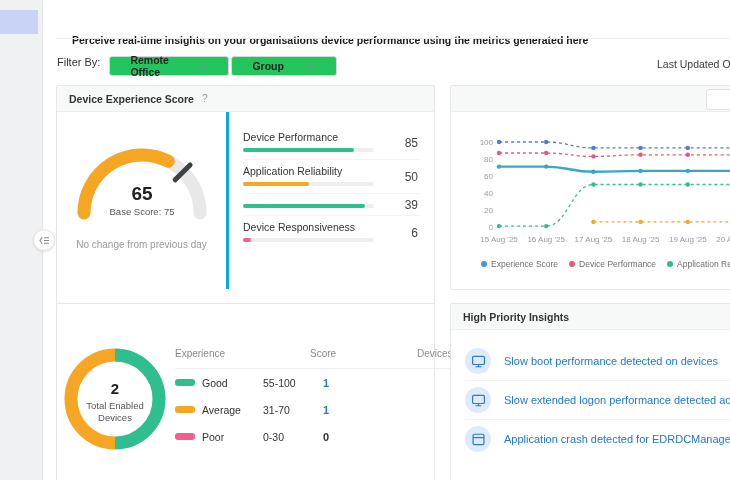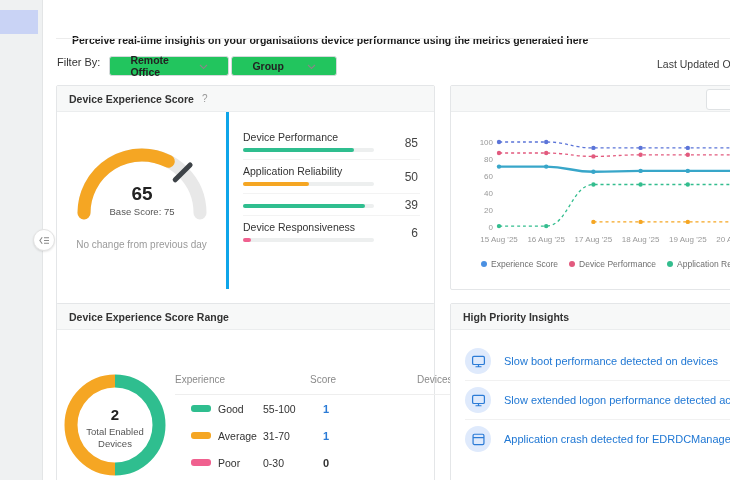--- a/index.html
+++ b/index.html
@@ -48,21 +48,21 @@
   .trend-body{padding:18px 0 0 6px;}
   .trend-legend{display:flex;gap:11px;margin:9px 0 0 24px;font-size:8.5px;color:#6f6f6f;white-space:nowrap;overflow:hidden;}
   .legend-item{display:flex;align-items:center;}
   .legend-dot{width:6px;height:6px;border-radius:50%;display:inline-block;margin-right:4px;flex:0 0 auto;}
   
   .range-body{display:flex;}
   .donut-section{width:170px;text-align:center;padding-top:37px;box-sizing:border-box;}
   .range-table{flex:1;padding:44px 12px 0 2px;}
   .range-header{display:grid;grid-template-columns:88px 60px 1fr;color:#8a8a8a;font-size:10px;padding-bottom:9px;border-bottom:1px solid #eee;gap:47px;}
   .range-row{display:grid;grid-template-columns:88px 60px 1fr;align-items:center;padding:7.5px 0;font-size:10.5px;color:#333;}
-  .range-name{display:flex;align-items:center;margin-left:16px;}
+  .range-name{display:flex;align-items:center;}
   .swatch{width:20px;height:7px;border-radius:3px;display:inline-block;margin-right:7px;flex:0 0 auto;}
   .range-devices{font-size:11px;font-weight:600;}
   .range-devices.link{color:#2b7bd6;cursor:pointer;}
   
   .insights-body{padding:12px 14px 0 14px;}
   .insight-row{display:flex;align-items:center;height:38px;border-bottom:1px solid #f1f1f1;}
   .insight-row:last-child{border-bottom:none;}
   .insight-icon-wrap{width:26px;height:26px;border-radius:50%;background:#dfeafc;display:flex;align-items:center;justify-content:center;margin-right:13px;flex:0 0 auto;}
   .insight-link{font-size:11px;color:#2178d4;text-decoration:none;cursor:pointer;white-space:nowrap;}
 </style>
@@ -212,23 +212,20 @@
         </span>
         <span class="legend-item">
           <span class="legend-dot" style="background: rgb(51, 189, 142);"></span>
           <span>Application Reliability</span>
         </span>
       </div>
   </div>
 </div>
 
 <div class="card" id="card-range">
-  <div class="card-header">
-    <span>Device Experience Score Range</span>
-  </div>
   <div class="range-body">
     <div class="donut-section">
       <svg id="donut-svg" width="116" height="116" viewBox="0 0 116 116">
           <path d="M58.0 14.0 A44 44 0 0 1 58.0 102.0" stroke="#2fbe8f" stroke-width="13" fill="none"></path>
           <path d="M58.0 102.0 A44 44 0 0 1 58.0 14.0" stroke="#f5a623" stroke-width="13" fill="none"></path>
           <text x="58" y="53" text-anchor="middle" font-size="15" font-weight="bold" fill="#222">2</text>
           <text x="58" y="68" text-anchor="middle" font-size="9.5" fill="#555">Total Enabled</text>
           <text x="58" y="80" text-anchor="middle" font-size="9.5" fill="#555">Devices</text>
         </svg>
     </div>

